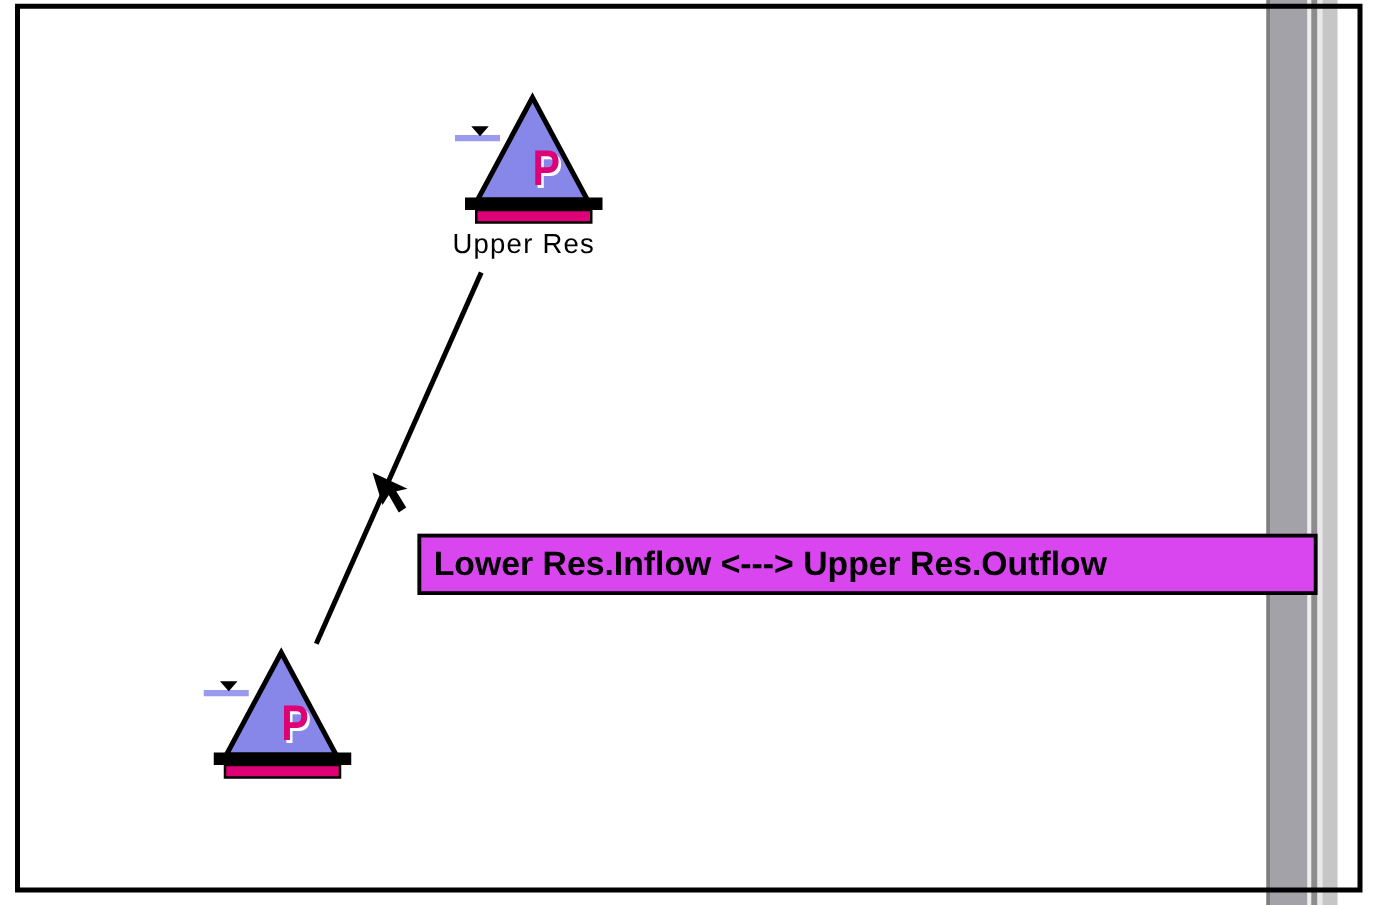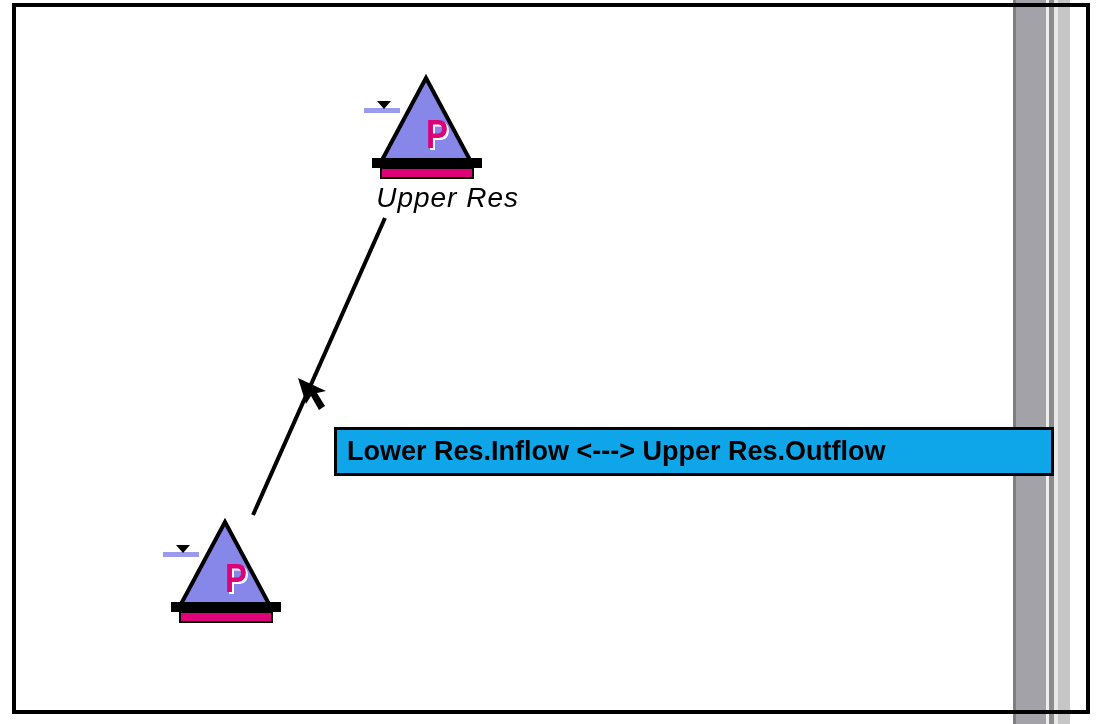--- a/index.html
+++ b/index.html
@@ -15,28 +15,28 @@
   .stripe.s4{left:1049px;width:5px;background:#8c8c8c;}
   .stripe.s5{left:1054px;width:4px;background:#e8e8e8;}
   .stripe.s6{left:1058px;width:12px;background:#c6c6c6;}
   
   #frame{
     position:absolute;left:12px;top:3px;width:1078px;height:711px;
     border:4px solid #000;box-sizing:border-box;background:transparent;z-index:2;
   }
   svg.canvas{position:absolute;left:0;top:0;z-index:2;}
   .node-label{
-    position:absolute;z-index:2;width:200px;text-align:right;
-    font-size:28px;letter-spacing:1px;color:#000;white-space:nowrap;font-style:italic;
+    position:absolute;z-index:2;width:200px;text-align:center;
+    font-size:22px;letter-spacing:1px;color:#000;white-space:nowrap;
   }
   #upper-label{left:319px;top:182px;}
   #lower-label{left:126px;top:626px;}
   #tooltip{
     position:absolute;left:334px;top:427px;width:720px;height:49px;box-sizing:border-box;
-    background:#0ea5e9;border:3px solid #000;z-index:3;
+    background:#d946ef;border:3px solid #000;z-index:3;
     font-size:27px;font-weight:bold;color:#000;line-height:42px;
     padding-left:10px;white-space:nowrap;overflow:hidden;
   }
   .p-shadow{font-size:40px;font-weight:bold;fill:#ffffff;text-anchor:middle;}
   .p-letter{font-size:40px;font-weight:bold;text-anchor:middle;}
 </style>
 </head>
 <body>
 
 <div class="screen">

